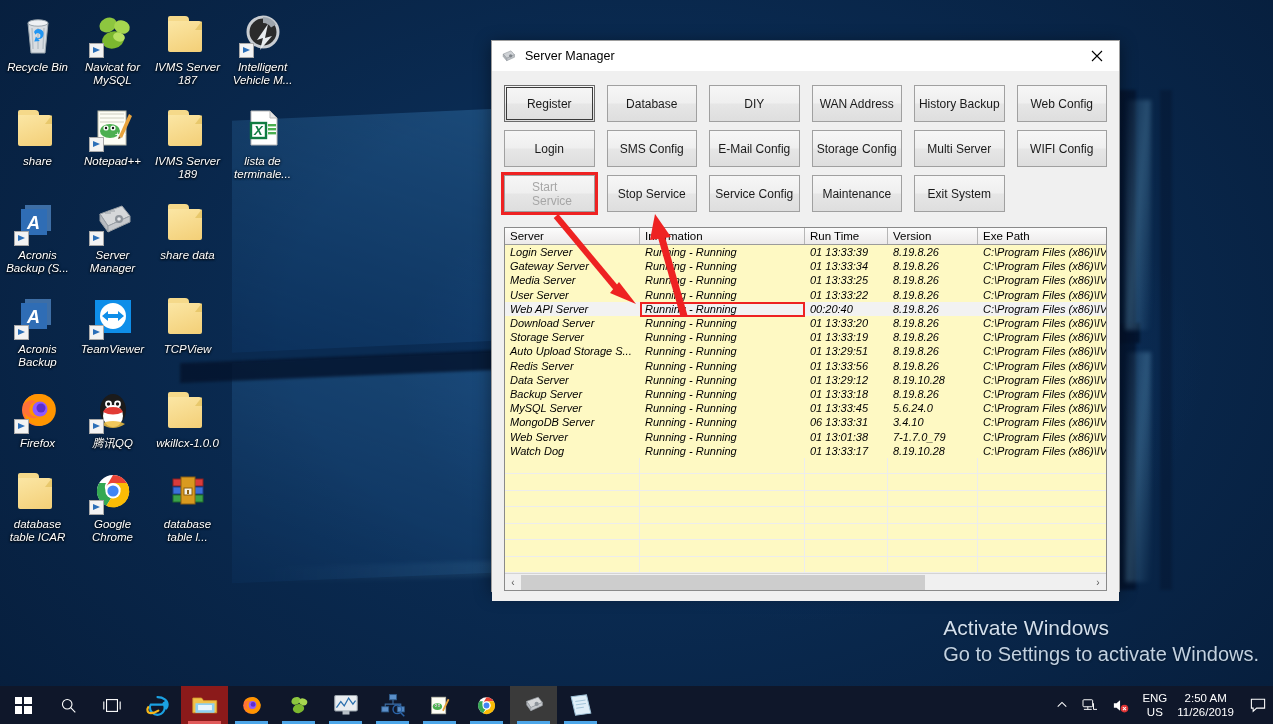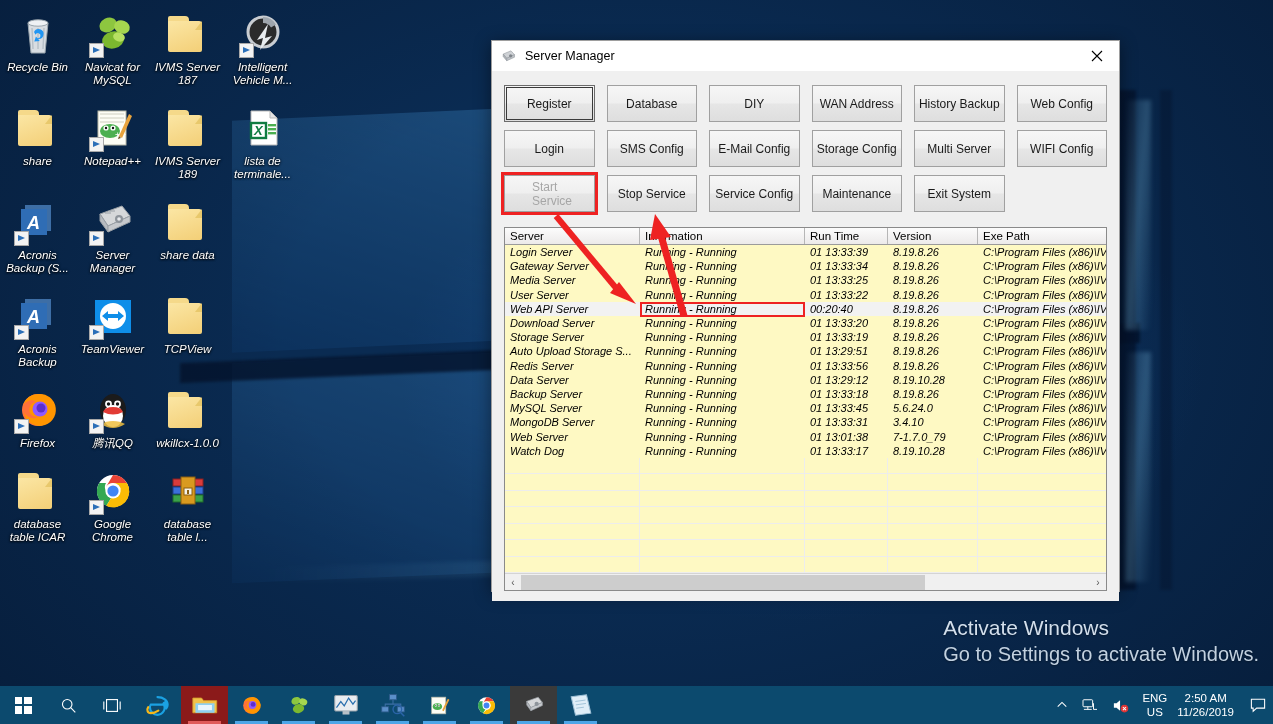--- a/index.html
+++ b/index.html
@@ -117,21 +117,21 @@
     width: 0; height: 0;
     border-left: 7px solid transparent;
     border-bottom: 9px solid #e8c86c;
   }
 
   
   #taskbar {
     position: absolute;
     left: 0; bottom: 0;
     width: 1273px; height: 38px;
-    background: #0c4a6e;
+    background: #0f172a;
     display: flex;
     align-items: stretch;
   }
   #start-btn {
     width: 46px;
     display: flex; align-items: center; justify-content: center;
     cursor: default;
   }
   .win-logo {
     width: 17px; height: 17px;
@@ -768,21 +768,21 @@
               <div class="data-row">
                 <div class="cell c1">MySQL Server</div>
                 <div class="cell c2">Running - Running</div>
                 <div class="cell c3">01 13:33:45</div>
                 <div class="cell c4">5.6.24.0</div>
                 <div class="cell c5">C:\Program Files (x86)\IV</div>
               </div>
               <div class="data-row">
                 <div class="cell c1">MongoDB Server</div>
                 <div class="cell c2">Running - Running</div>
-                <div class="cell c3">01 13:33:31</div>
+                <div class="cell c3">06 13:33:31</div>
                 <div class="cell c4">3.4.10</div>
                 <div class="cell c5">C:\Program Files (x86)\IV</div>
               </div>
               <div class="data-row">
                 <div class="cell c1">Web Server</div>
                 <div class="cell c2">Running - Running</div>
                 <div class="cell c3">01 13:01:38</div>
                 <div class="cell c4">7-1.7.0_79</div>
                 <div class="cell c5">C:\Program Files (x86)\IV</div>
               </div>

